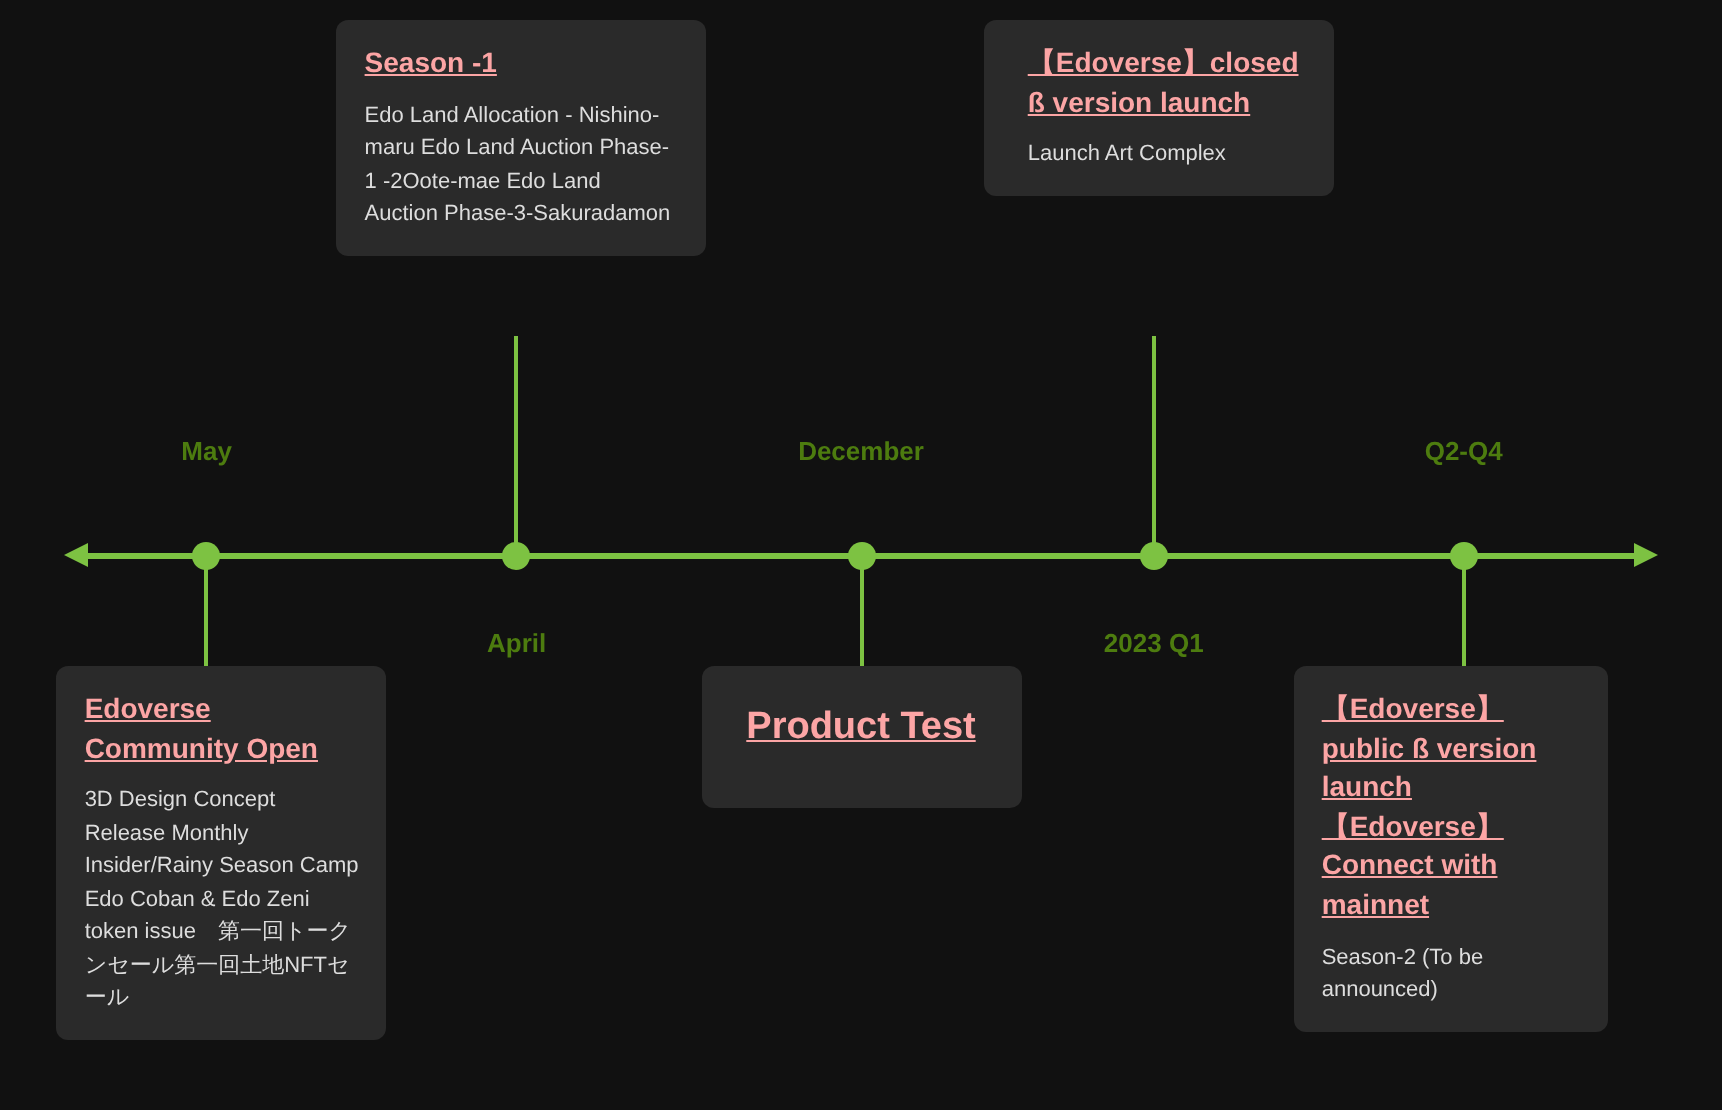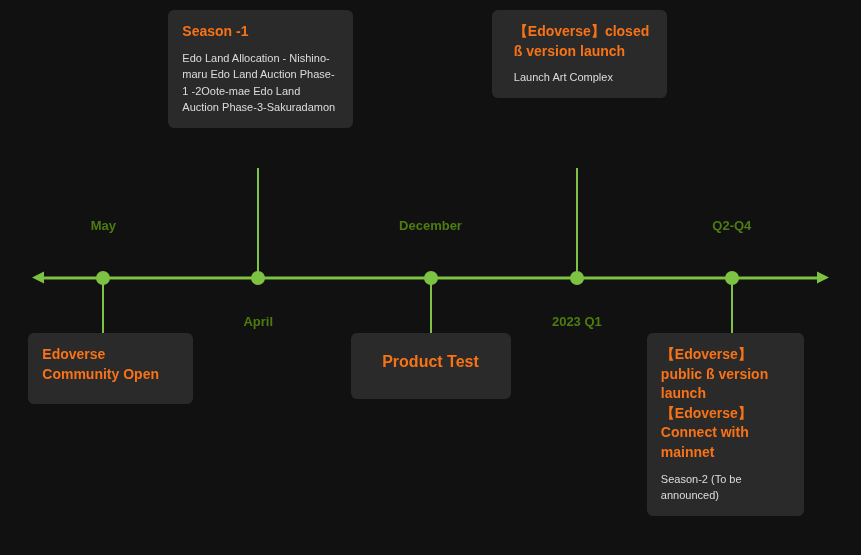--- a/index.html
+++ b/index.html
@@ -89,23 +89,24 @@
       padding: 12px 14px;
       font-size: 11px;
       line-height: 1.5;
       color: #ddd;
       z-index: 3;
     }
 
     .card .card-title {
       font-size: 14px;
       font-weight: bold;
-      color: #f97316;
+      color: #fca5a5;
       margin-bottom: 8px;
       line-height: 1.4;
+      text-decoration: underline;
     }
 
     
     .connector {
       position: absolute;
       width: 2px;
       background: #7dc242;
       z-index: 1;
     }
   </style>
@@ -136,25 +137,26 @@
 
   <div class="connector" style="left: calc(67% - 1px); top: 168px; height: 108px;"></div>
   <div class="card" style="left: calc(67% - 85px); top: 10px; width: 175px; padding-left: 22px;">
     <div class="card-title">【Edoverse】closed ß version launch</div>
     <div>Launch Art Complex</div>
   </div>
 
   <div class="connector" style="left: calc(12% - 1px); top: 283px; height: 50px;"></div>
   <div class="card" style="left: calc(12% - 75px); top: 333px; width: 165px;">
     <div class="card-title">Edoverse Community Open</div>
+    <div>3D Design Concept Release Monthly Insider/Rainy Season Camp Edo Coban &amp; Edo Zeni token issue　第一回トークンセール第一回土地NFTセール</div>
   </div>
 
   <div class="connector" style="left: calc(50% - 1px); top: 283px; height: 50px;"></div>
   <div class="card" style="left: calc(50% - 80px); top: 333px; width: 160px; text-align: center; padding: 18px 14px;">
-    <div class="card-title" style="font-size: 16px;">Product Test</div>
+    <div class="card-title" style="font-size: 19px;">Product Test</div>
   </div>
 
   <div class="connector" style="left: calc(85% - 1px); top: 283px; height: 50px;"></div>
   <div class="card" style="left: calc(85% - 85px); top: 333px; width: 157px;">
     <div class="card-title">【Edoverse】public ß version launch 【Edoverse】Connect with mainnet</div>
     <div>Season-2 (To be announced)</div>
   </div>
 
 </div>
 

